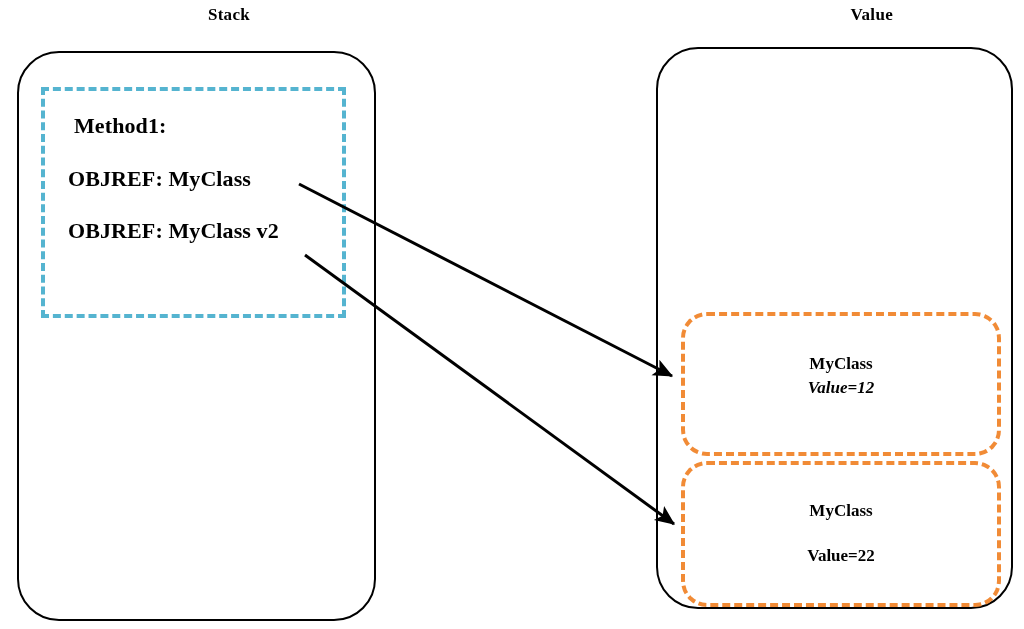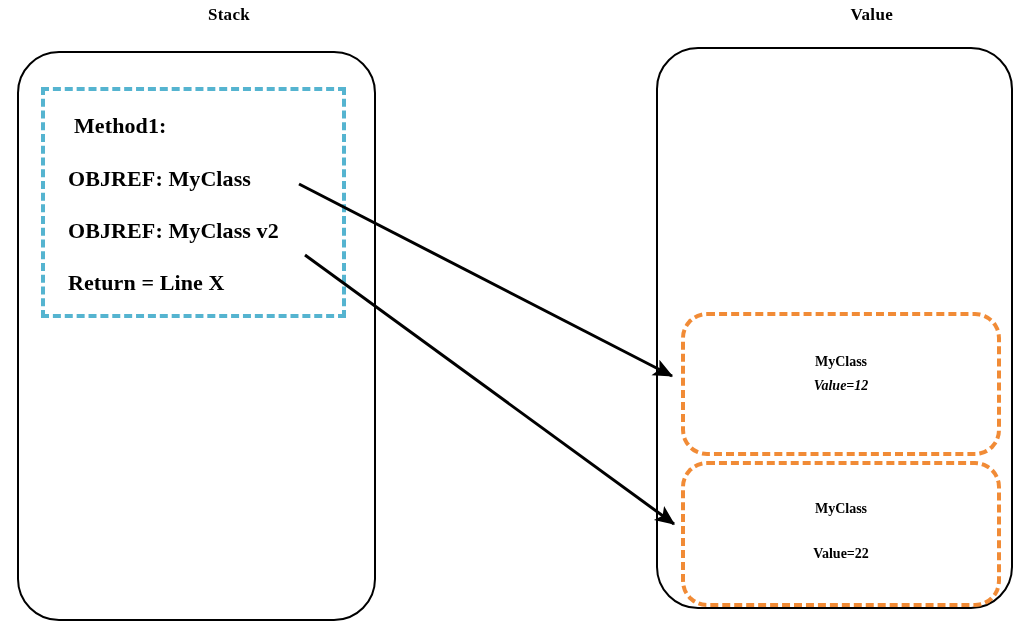--- a/index.html
+++ b/index.html
@@ -75,21 +75,21 @@
   }
   #frame-method-label { left: 74px; top: 113px; }
   #frame-objref-1     { left: 68px; top: 166px; }
   #frame-objref-2     { left: 68px; top: 218px; }
   #frame-return-line  { left: 68px; top: 270px; }
 
   
   .heap-text {
     position: absolute;
     font-weight: bold;
-    font-size: 14px;
+    font-size: 17px;
     color: #000000;
     text-align: center;
     white-space: nowrap;
     width: 320px;
     left: 681px;
   }
   #heap-1-name  { top: 354px; }
   #heap-1-value { top: 378px; font-style: italic; }
   #heap-2-name  { top: 501px; }
   #heap-2-value { top: 546px; }
@@ -113,21 +113,20 @@
   <div class="col-title" id="heap-title">Value</div>
 
   <div class="region" id="stack-region"></div>
   <div class="region" id="heap-region"></div>
 
   <div class="frame-blue" id="stack-frame"></div>
 
   <div class="frame-line" id="frame-method-label">Method1:</div>
   <div class="frame-line" id="frame-objref-1">OBJREF: MyClass</div>
   <div class="frame-line" id="frame-objref-2">OBJREF: MyClass v2</div>
-  <div class="frame-line" id="frame-return-line">Return = Line X</div>
 
   <div class="heap-object" id="heap-object-1"></div>
   <div class="heap-object" id="heap-object-2"></div>
 
   <div class="heap-text" id="heap-1-name">MyClass</div>
   <div class="heap-text" id="heap-1-value">Value=12</div>
   <div class="heap-text" id="heap-2-name">MyClass</div>
   <div class="heap-text" id="heap-2-value">Value=22</div>
 
   <svg id="arrow-layer" viewBox="0 0 1024 629">

